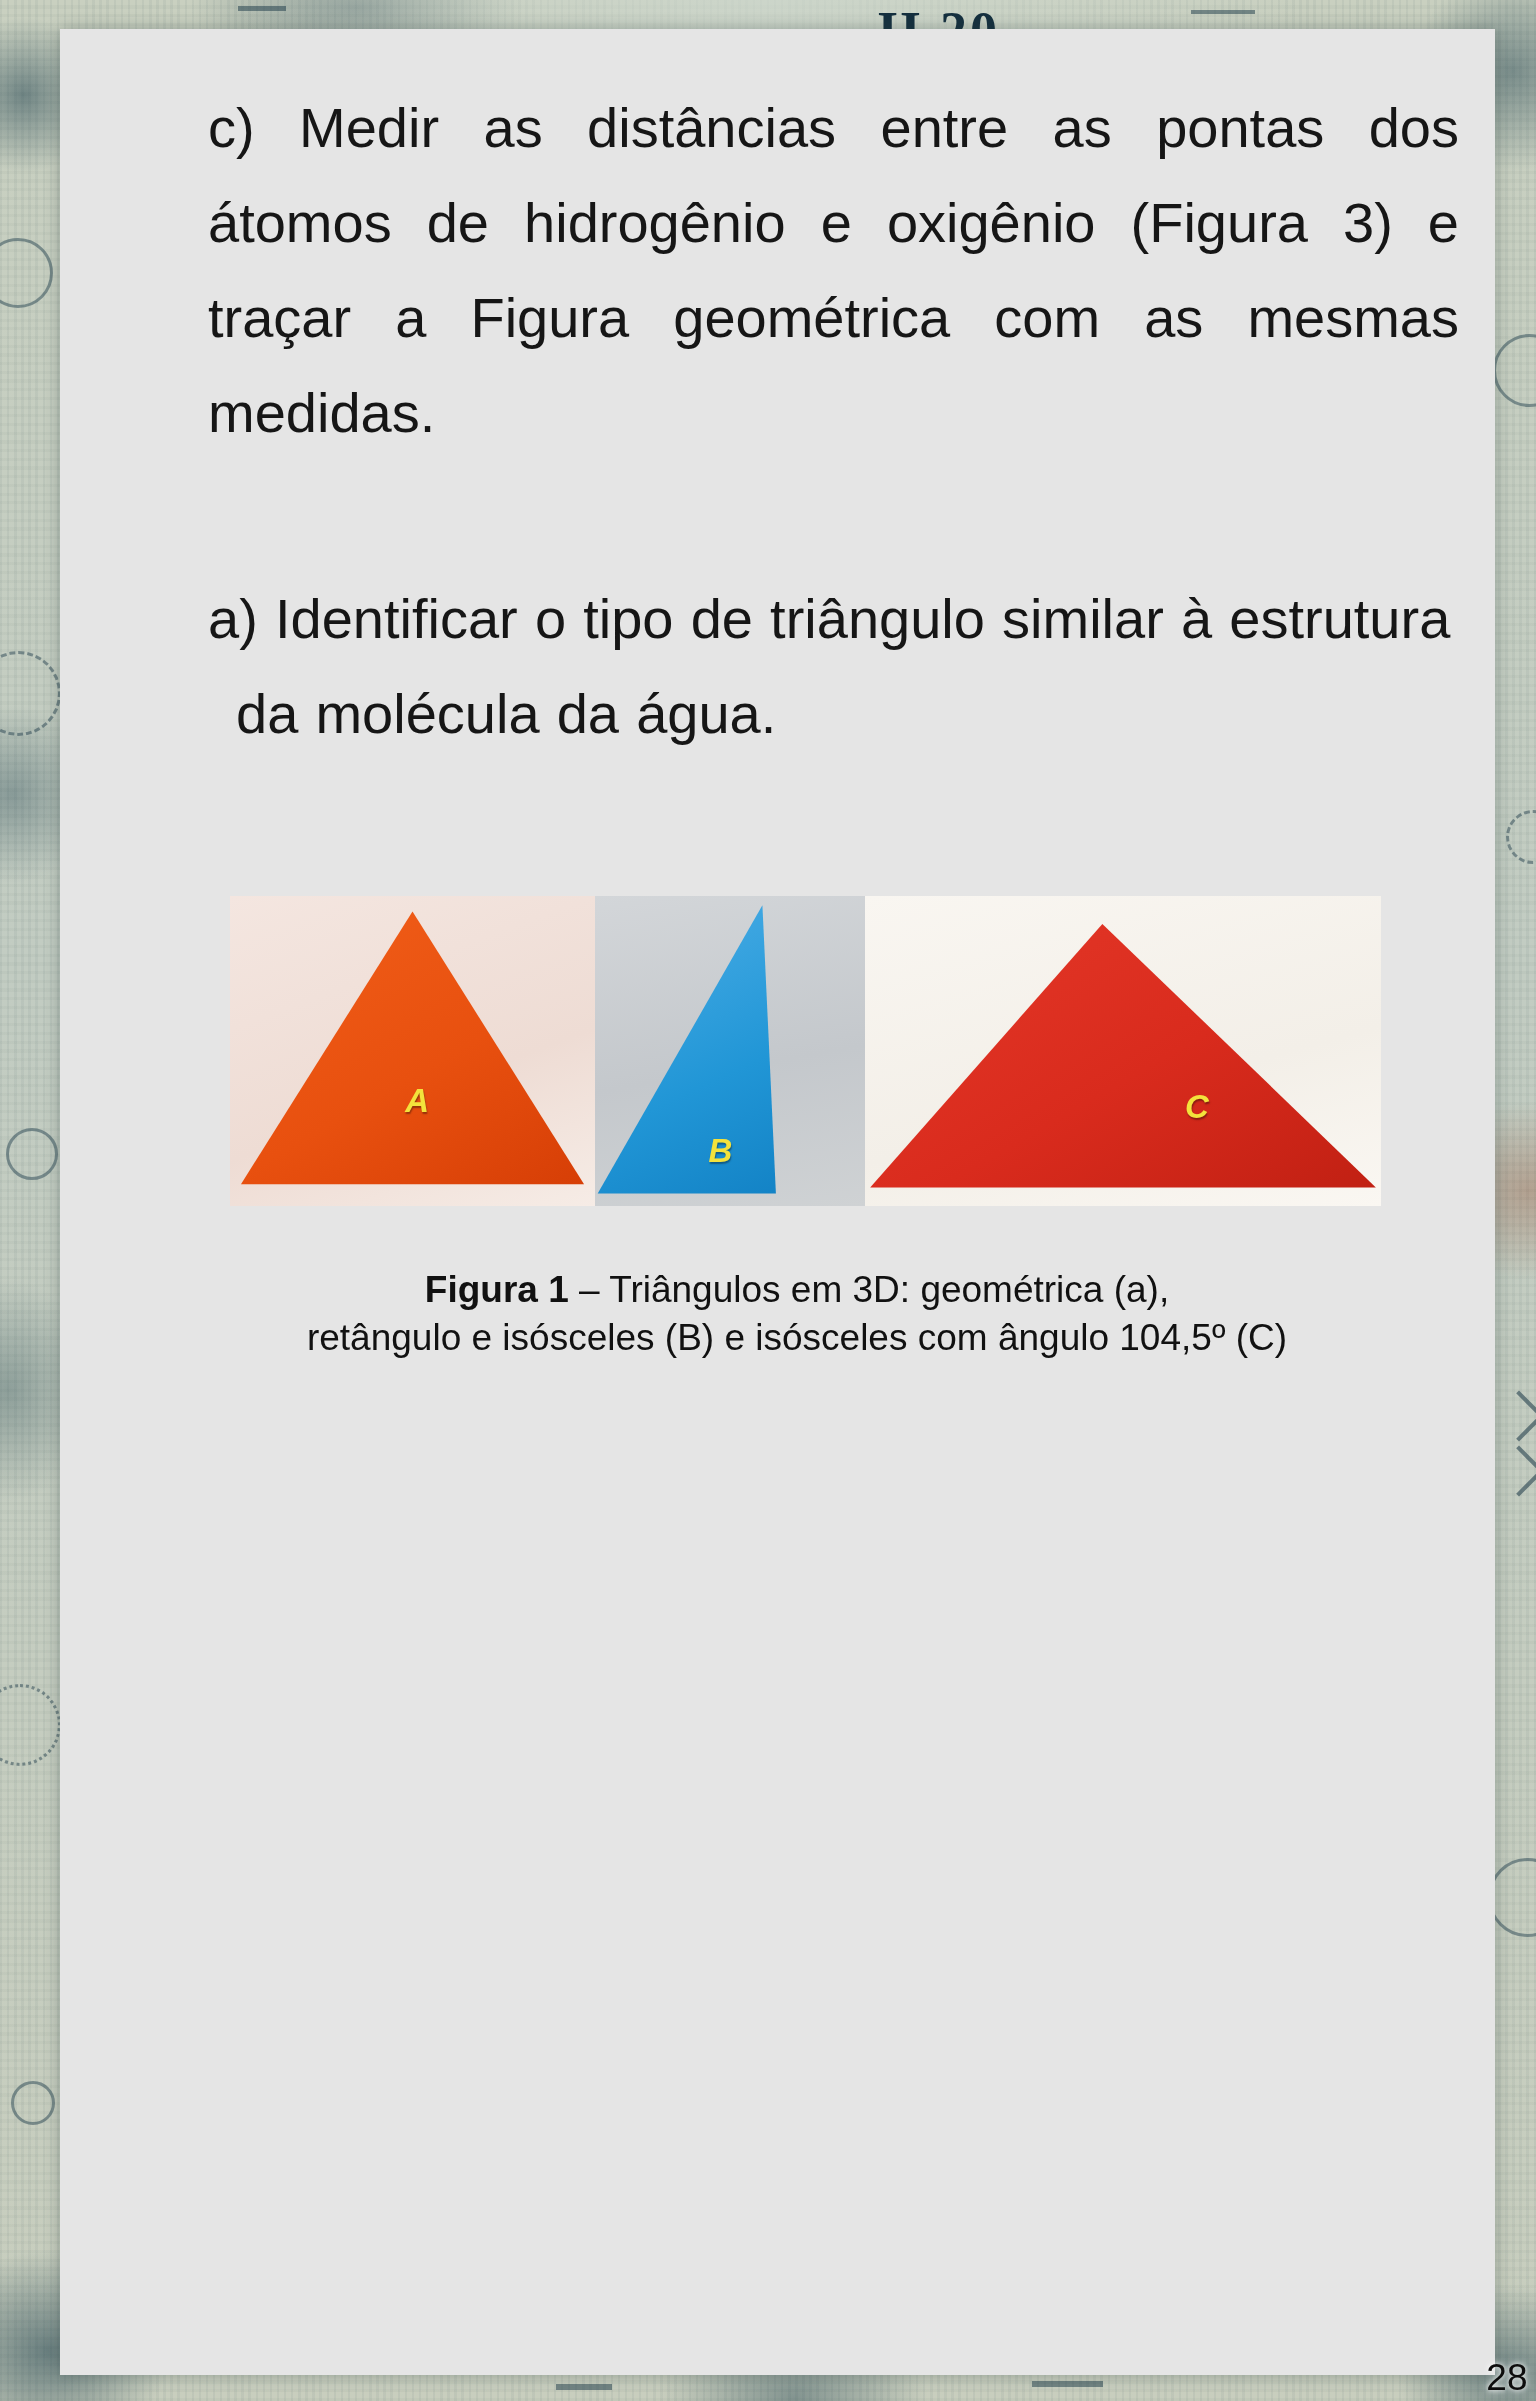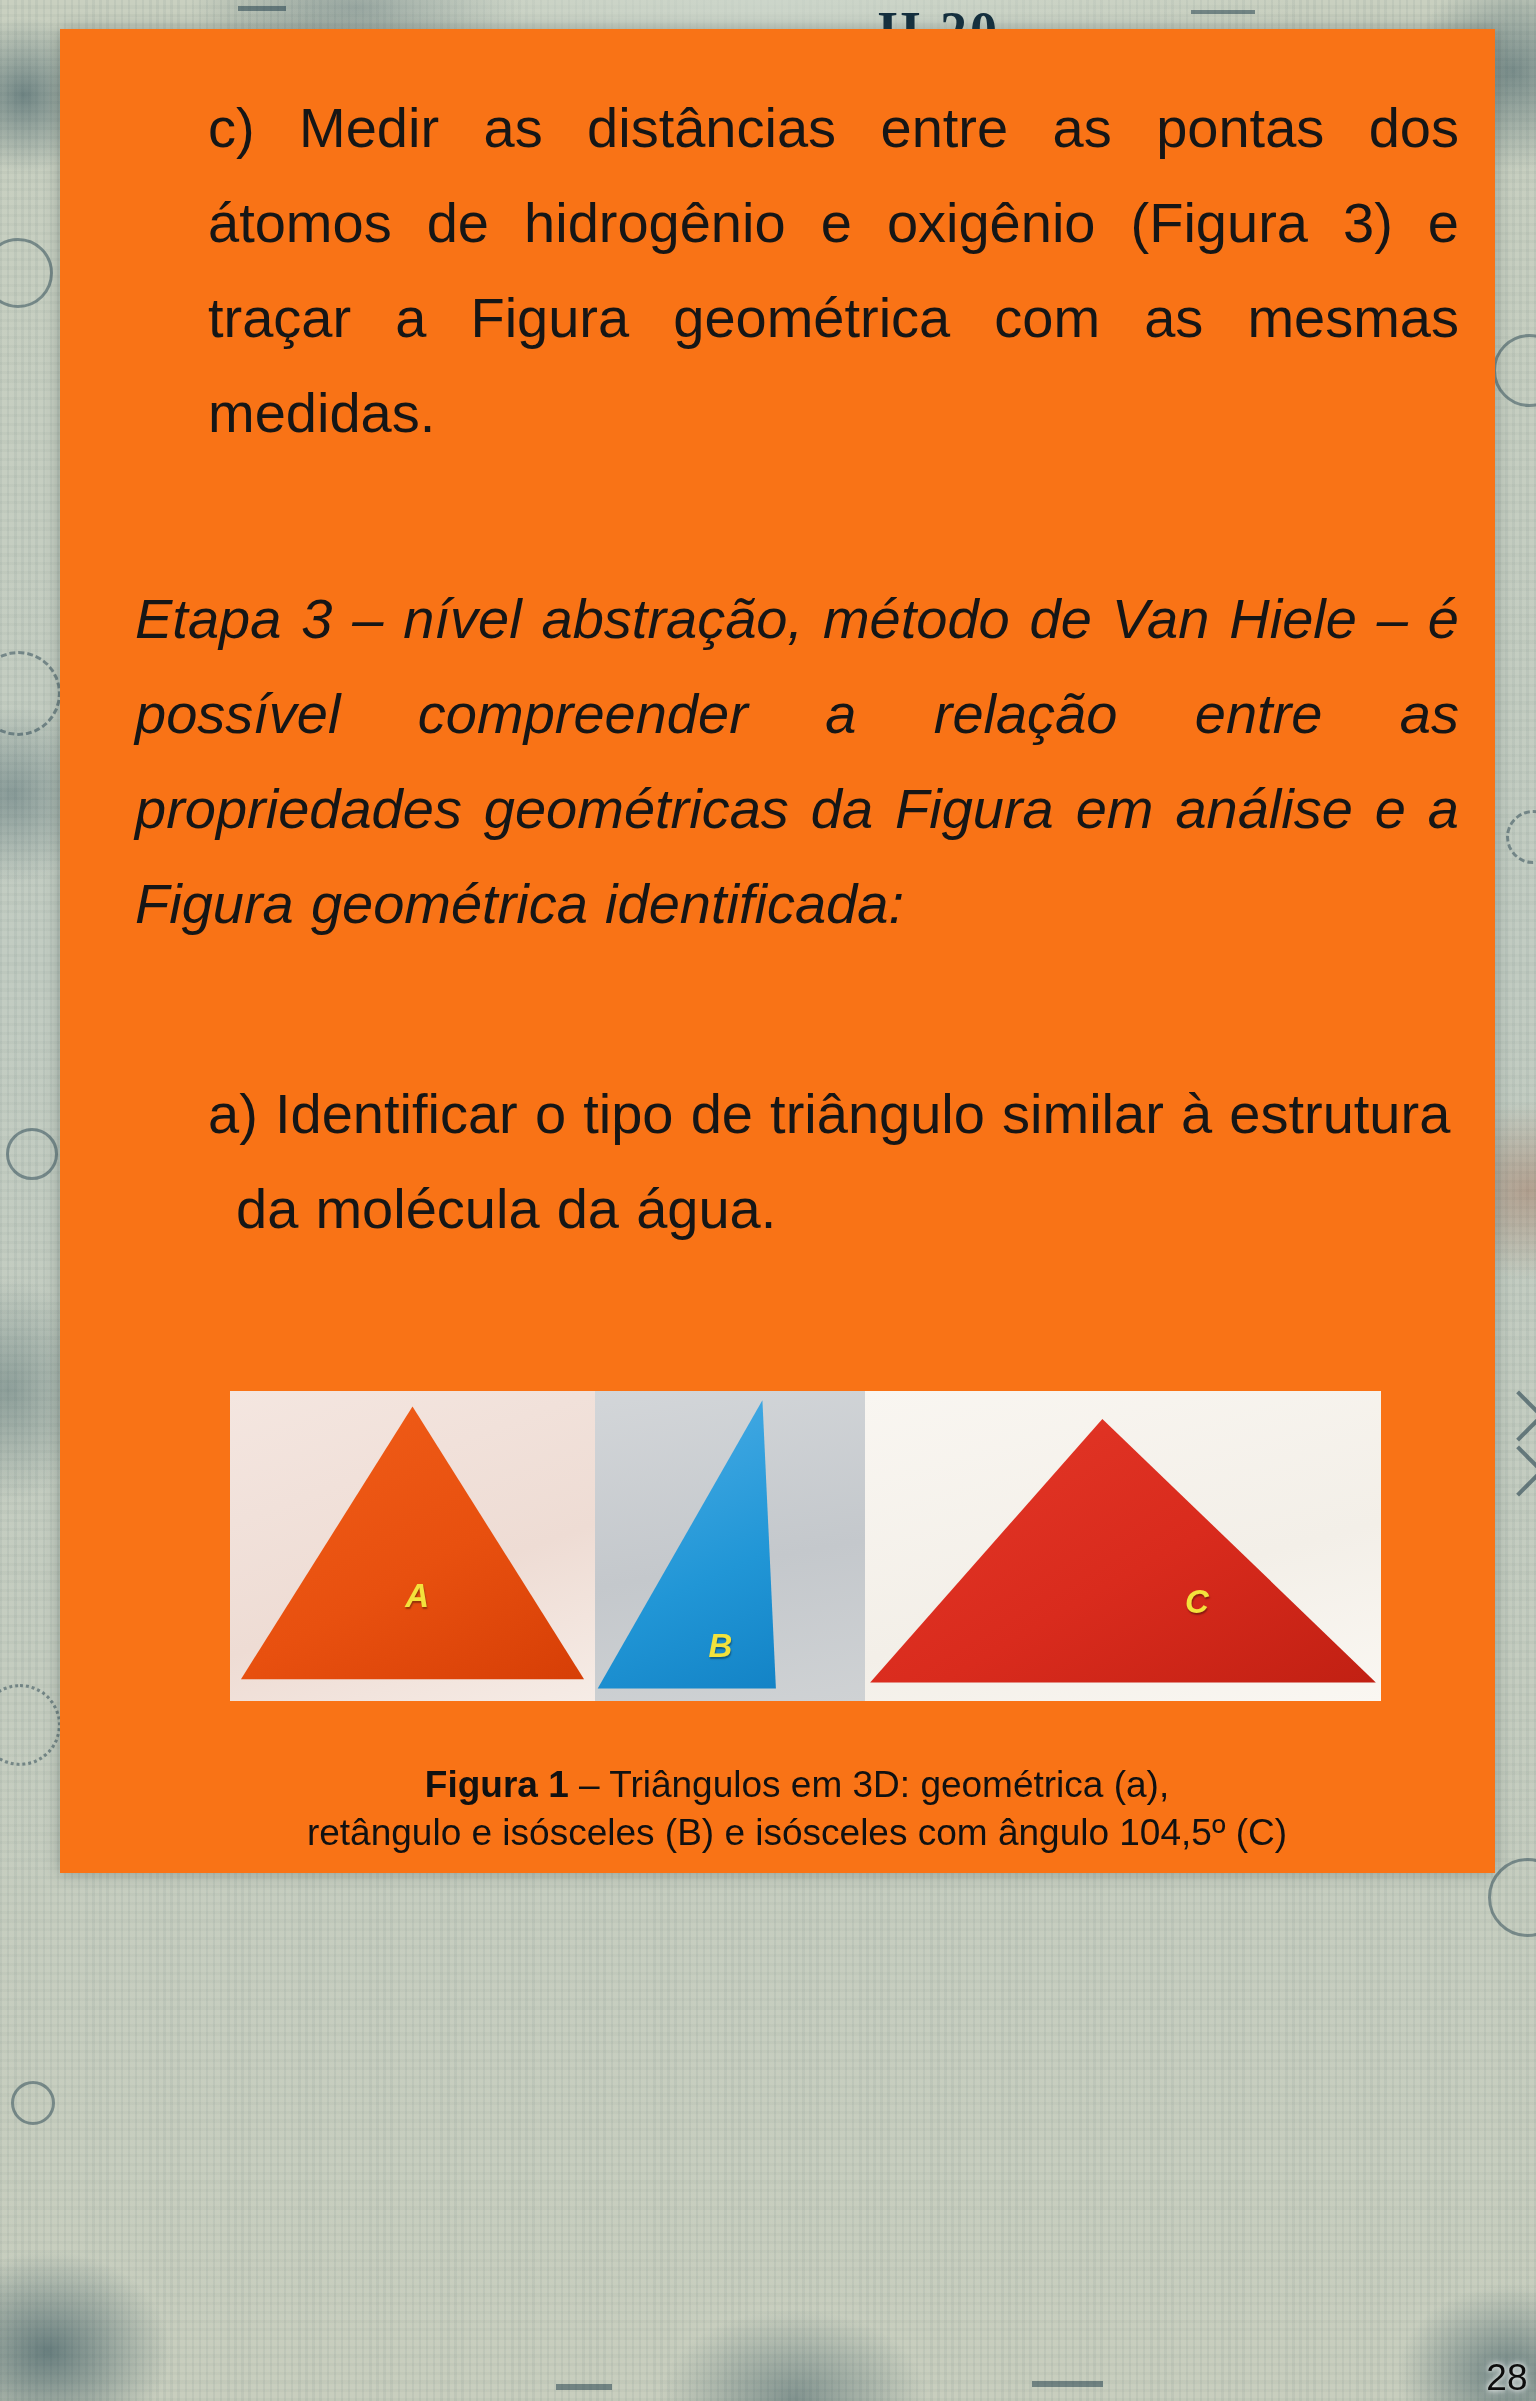--- a/index.html
+++ b/index.html
@@ -56,22 +56,22 @@
   .tick { position: absolute; background: rgba(25,55,70,.5); }
   .tick-1 { left: 238px;  top: 6.4px;    width: 48px; height: 4.8px; }
   .tick-2 { left: 1191px; top: 9.5px;   width: 64px; height: 4.8px; }
   .tick-3 { left: 556px;  top: 2384px; width: 56px; height: 5.6px; }
   .tick-4 { left: 1032px; top: 2381px; width: 71px; height: 5.6px; }
 
   
   .page {
     position: absolute;
     left: 60px; top: 29px;
-    width: 1435px; height: 1844px;
-    background: #f97316;
+    width: 1435px; height: 2346px;
+    background: #e5e5e5;
     box-shadow: 0 0 14.3px rgba(40,60,60,.35);
   }
   .content {
     position: absolute;
     left: 75px; right: 36px; top: 51px;
     color: #161616;
   }
   .para {
     font-size: 56px;
     line-height: 95px;
@@ -158,21 +158,20 @@
   <div class="tick tick-2"></div>
   <div class="tick tick-3"></div>
   <div class="tick tick-4"></div>
 </div>
 
 <div class="page">
   <div class="content">
 
     <p class="para block-indent">c) Medir as distâncias entre as pontas dos átomos de hidrogênio e oxigênio (Figura 3) e traçar a Figura geométrica com as mesmas medidas.</p>
 
-    <p class="para italic">Etapa 3 – nível abstração, método de Van Hiele – é possível compreender a relação entre as propriedades geométricas da Figura em análise e a Figura geométrica identificada:</p>
 
 
     <p class="para item-a">a)  Identificar o tipo de triângulo similar à estrutura da molécula da água.</p>
 
     <div class="figure">
       <div class="photo photo-a">
         <div class="tri tri-a"></div>
         <span class="tri-label label-a">A</span>
       </div>
       <div class="photo photo-b">

